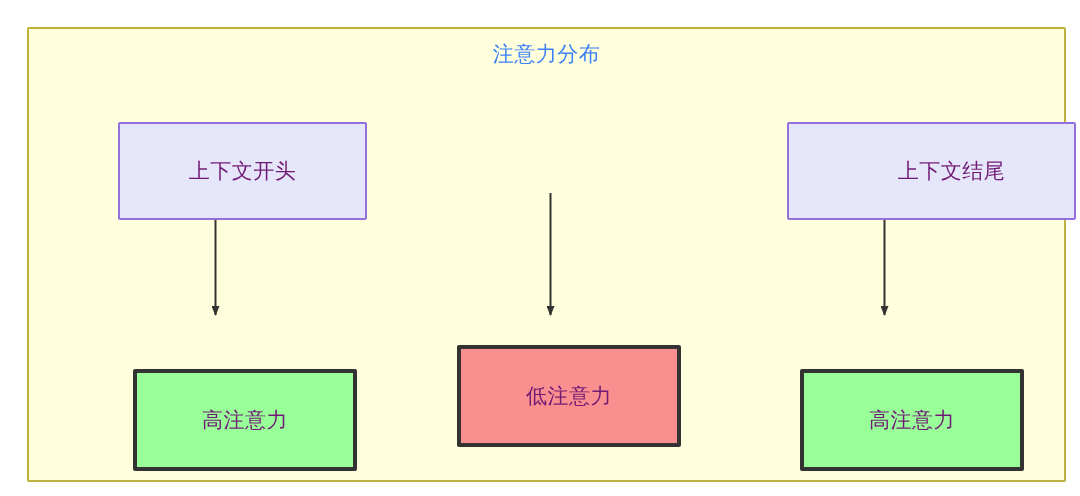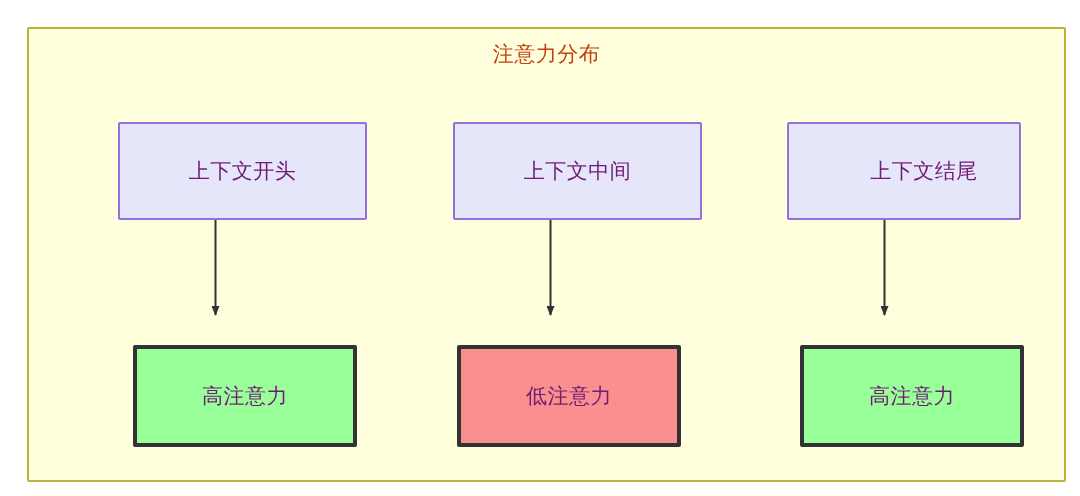--- a/index.html
+++ b/index.html
@@ -34,21 +34,21 @@
     border-radius: 2px;
   }
 
   .subgraph-title {
     position: absolute;
     left: 0;
     top: 12px;
     width: 100%;
     text-align: center;
     font-size: 21px;
-    color: #c2410c;
+    color: #3b82f6;
     letter-spacing: 0.5px;
     line-height: 1.2;
   }
 
   
   .node {
     position: absolute;
     box-sizing: border-box;
     display: flex;
     align-items: center;
@@ -61,36 +61,37 @@
   .node.context {
     background: #e6e6fa;
     border: 2px solid #9370db;
     border-radius: 2px;
   }
 
   .node.high {
     background: #99ff99;
     border: 4px solid #333333;
     border-radius: 2px;
+    margin-top: 24px;
   }
 
   .node.low {
     background: #fa8f8f;
     border: 4px solid #333333;
     border-radius: 2px;
   }
 
   
   .n-ctx-start { left: 89px;  top: 93px;  width: 249px; height: 98px; }
   .n-high-1    { left: 104px; top: 316px; width: 224px; height: 102px; }
   
   .n-ctx-mid   { left: 424px; top: 93px;  width: 249px; height: 98px; }
   .n-low-1     { left: 428px; top: 316px; width: 224px; height: 102px; }
   
-  .n-ctx-end   { left: 758px; top: 93px;  width: 234px; height: 98px; padding-left: 40px; }
+  .n-ctx-end   { left: 758px; top: 93px;  width: 289px; height: 98px; padding-left: 40px; }
   .n-high-2    { left: 771px; top: 316px; width: 224px; height: 102px; }
 
   
   .edge-layer {
     position: absolute;
     left: 0;
     top: 0;
     width: 1039px;
     height: 455px;
     pointer-events: none;
@@ -120,23 +121,20 @@
     </svg>
 
     <div class="node context n-ctx-start">
       <span>上下文开头</span>
     </div>
 
     <div class="node high n-high-1">
       <span>高注意力</span>
     </div>
 
-    <div class="node context n-ctx-mid">
-      <span>上下文中间</span>
-    </div>
 
     <div class="node low n-low-1">
       <span>低注意力</span>
     </div>
 
     <div class="node context n-ctx-end">
       <span>上下文结尾</span>
     </div>
 
     <div class="node high n-high-2">

